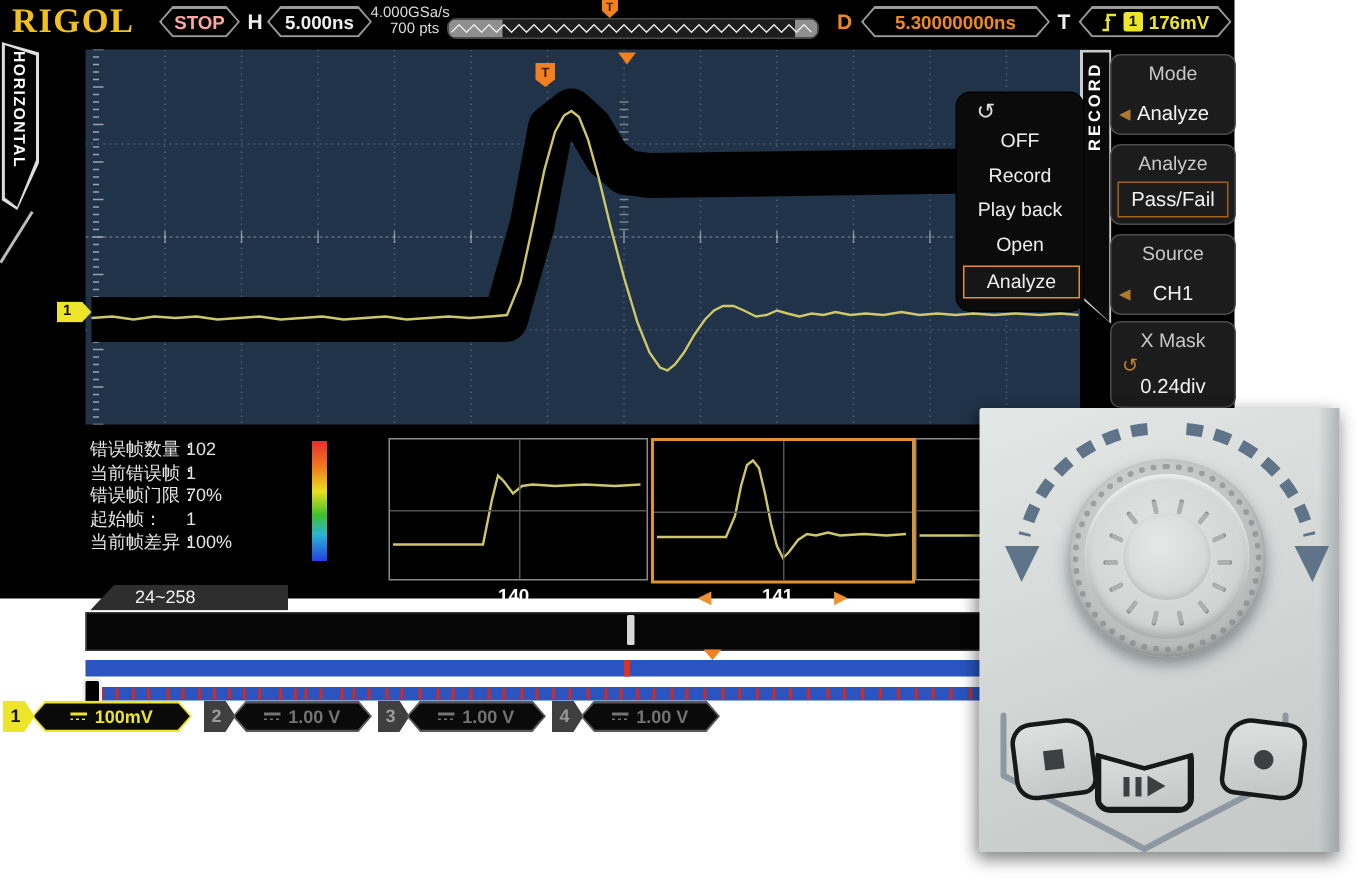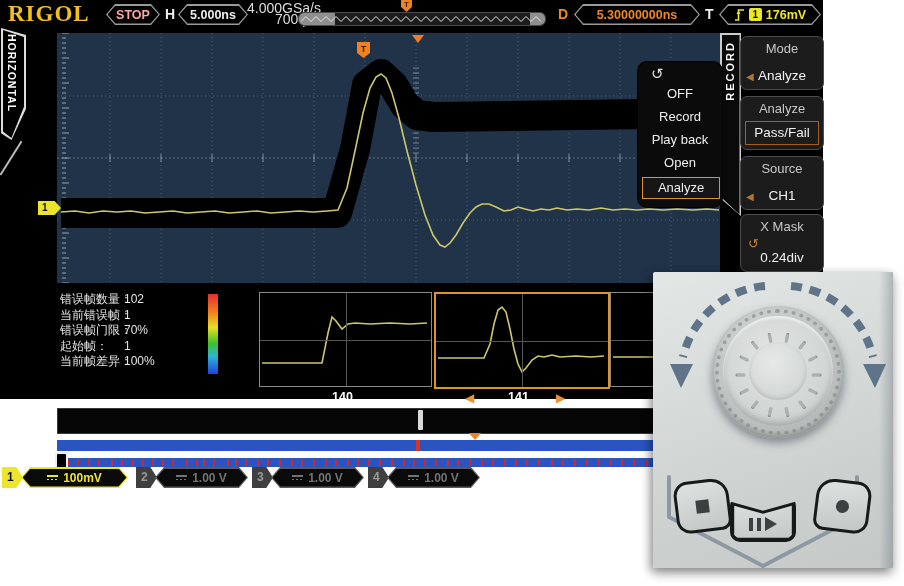--- a/index.html
+++ b/index.html
@@ -12,21 +12,21 @@
   #logo{left:8px;top:1px;font-family:"Liberation Serif",serif;font-weight:bold;font-size:23px;
         color:#f2c01e;letter-spacing:1px;}
   .lbl{color:#eee;font-weight:bold;font-size:14px;top:6px;}
   .chip{height:21px;}
   .chip .co{position:absolute;inset:0;background:#9a9a9a;
     clip-path:polygon(9px 0,calc(100% - 9px) 0,100% 50%,calc(100% - 9px) 100%,9px 100%,0 50%);}
   .chip .ci{position:absolute;inset:1.5px;background:#000;
     clip-path:polygon(8px 0,calc(100% - 8px) 0,100% 50%,calc(100% - 8px) 100%,8px 100%,0 50%);}
   .chip .ct{position:relative;z-index:1;display:flex;align-items:center;justify-content:center;
     height:100%;font-size:12.5px;font-weight:bold;gap:4px;}
-  #rate{left:247px;top:3px;font-size:14px;line-height:11px;color:#ddd;text-align:right;}
+  #rate{left:247px;top:3px;font-size:10px;line-height:11px;color:#ddd;text-align:center;}
   #membar{left:298px;top:12px;width:246px;height:12px;background:#1d1d1d;border:1px solid #4a4a4a;
           border-radius:6px;overflow:hidden;}
   #membar .capL{position:absolute;left:0;top:0;width:36px;height:100%;background:#8f8f8f;}
   #membar .capR{position:absolute;right:0;top:0;width:15px;height:100%;background:#8f8f8f;}
   .tflag{width:11px;height:12px;background:#f08020;
      clip-path:polygon(0 0,100% 0,100% 58%,50% 100%,0 58%);
      color:#4a2000;font-size:8px;font-weight:bold;text-align:center;line-height:9px;}
   
   #wavearea{left:57px;top:33px;width:663px;height:250px;background:#203349;}
   .trace{fill:none;stroke:#cdc76a;stroke-width:1.6;}
@@ -380,20 +380,21 @@
       <div class="ch"></div>
       <svg width="120" height="91" viewBox="0 0 120 91">
           <polyline class="trace" points="2,64 40,64 80,64 118,64"></polyline>
         </svg>
     </div>
     <div class="abs fr-label" style="left:332px;">140</div>
     <div class="abs fr-arrow" style="left:465px;">◀</div>
     <div class="abs fr-label" style="left:508px;">141</div>
     <div class="abs fr-arrow" style="left:556px;">▶</div>
 
+    <div id="rangetab" class="abs">24~258</div>
     <div id="tstrip" class="abs">
       <div id="tmark"></div>
     </div>
     <div id="b1tri" class="abs"></div>
     <div id="bluebar1" class="abs">
       <div id="b1tick"></div>
     </div>
     <div id="bluebar2" class="abs">
         <span class="tick" style="left: 10.17px;"></span>
         <span class="tick" style="left: 20.34px;"></span>

